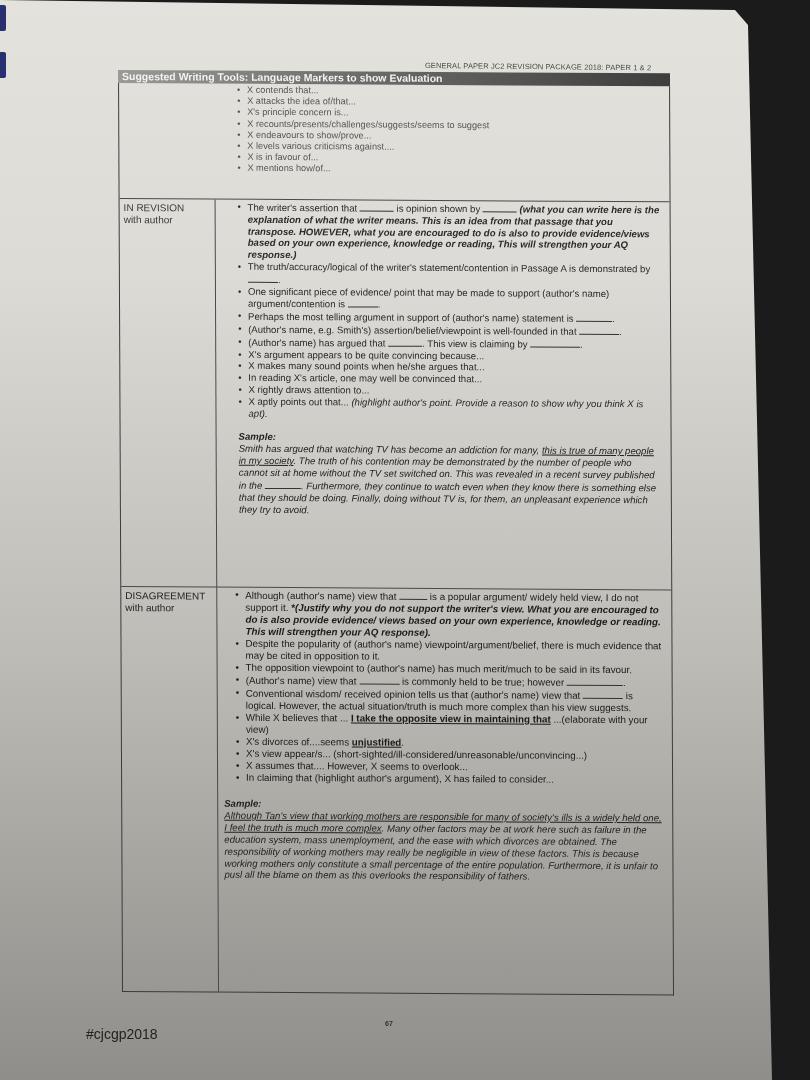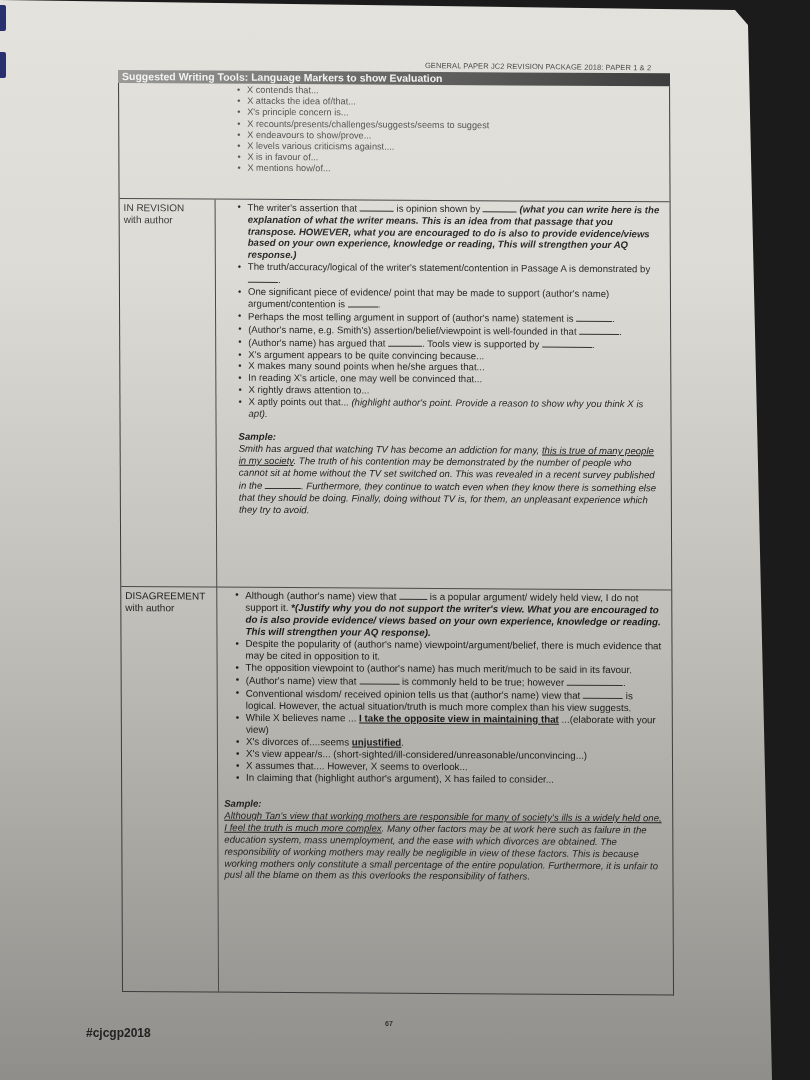--- a/index.html
+++ b/index.html
@@ -51,21 +51,21 @@
   ul { margin: 0; padding: 0; list-style: none; }
   li { position: relative; padding-left: 10px; }
   li::before { content: "\2022"; position: absolute; left: 0; top: 0; }
   .emph { font-style: italic; font-weight: bold; }
   .ital { font-style: italic; }
   .u { text-decoration: underline; }
   .ub { text-decoration: underline; font-weight: bold; }
   .blank { display: inline-block; border-bottom: 1px solid #333; height: 9px; vertical-align: baseline; }
   .sample { margin-top: 12px; padding-right: 2px; font-style: italic; font-size: 9.6px; line-height: 11.9px; color: #222; }
   .sample-label { font-weight: bold; }
-  .footer-tag { position: absolute; left: 86px; top: 1026px; font-size: 12px; font-weight: bold; color: #222; }
+  .footer-tag { position: absolute; left: 86px; top: 1026px; font-size: 14px; font-weight: normal; color: #222; }
   .page-num { position: absolute; left: 385px; top: 1020px; font-size: 7px; font-weight: bold; color: #333; }
 </style>
 </head>
 <body>
 
 <div class="paper"></div>
 <div class="binder-mark" style="top:5px;height:26px;"></div>
 <div class="binder-mark" style="top:52px;height:26px;"></div>
 
 <div class="running-head">GENERAL PAPER JC2 REVISION PACKAGE 2018: PAPER 1 &amp; 2</div>
@@ -114,21 +114,21 @@
           <li>
             <span>Perhaps the most telling argument in support of (author's name) statement is</span>
             <span class="blank" style="width:36px"></span><span>.</span>
           </li>
           <li>
             <span>(Author's name, e.g. Smith's) assertion/belief/viewpoint is well-founded in that</span>
             <span class="blank" style="width:40px"></span><span>.</span>
           </li>
           <li>
             <span>(Author's name) has argued that</span>
-            <span class="blank" style="width:34px"></span><span>. Tools view is supported by</span>
+            <span class="blank" style="width:34px"></span><span>. This view is claiming by</span>
             <span class="blank" style="width:50px"></span><span>.</span>
           </li>
           <li>X's argument appears to be quite convincing because...</li>
           <li>X makes many sound points when he/she argues that...</li>
           <li>In reading X's article, one may well be convinced that...</li>
           <li>X rightly draws attention to...</li>
           <li>
             <span>X aptly points out that...</span>
             <span class="ital">(highlight author's point. Provide a reason to show why you think X is apt).</span>
           </li>
@@ -159,21 +159,21 @@
             <span class="blank" style="width:40px"></span>
             <span>is commonly held to be true; however</span>
             <span class="blank" style="width:56px"></span><span>.</span>
           </li>
           <li>
             <span>Conventional wisdom/ received opinion tells us that (author's name) view that</span>
             <span class="blank" style="width:40px"></span>
             <span>is logical. However, the actual situation/truth is much more complex than his view suggests.</span>
           </li>
           <li>
-            <span>While X believes name ... </span><span class="ub">I take the opposite view in maintaining that</span><span> ...(elaborate with your view)</span>
+            <span>While X believes that ... </span><span class="ub">I take the opposite view in maintaining that</span><span> ...(elaborate with your view)</span>
           </li>
           <li>
             <span>X's divorces of....seems </span><span class="ub">unjustified</span><span>.</span>
           </li>
           <li>X's view appear/s... (short-sighted/ill-considered/unreasonable/unconvincing...)</li>
           <li>X assumes that.... However, X seems to overlook...</li>
           <li>In claiming that (highlight author's argument), X has failed to consider...</li>
         </ul>
         <div class="sample" style="margin-top:14px; margin-left:-12px;">
           <div class="sample-label">Sample:</div>

